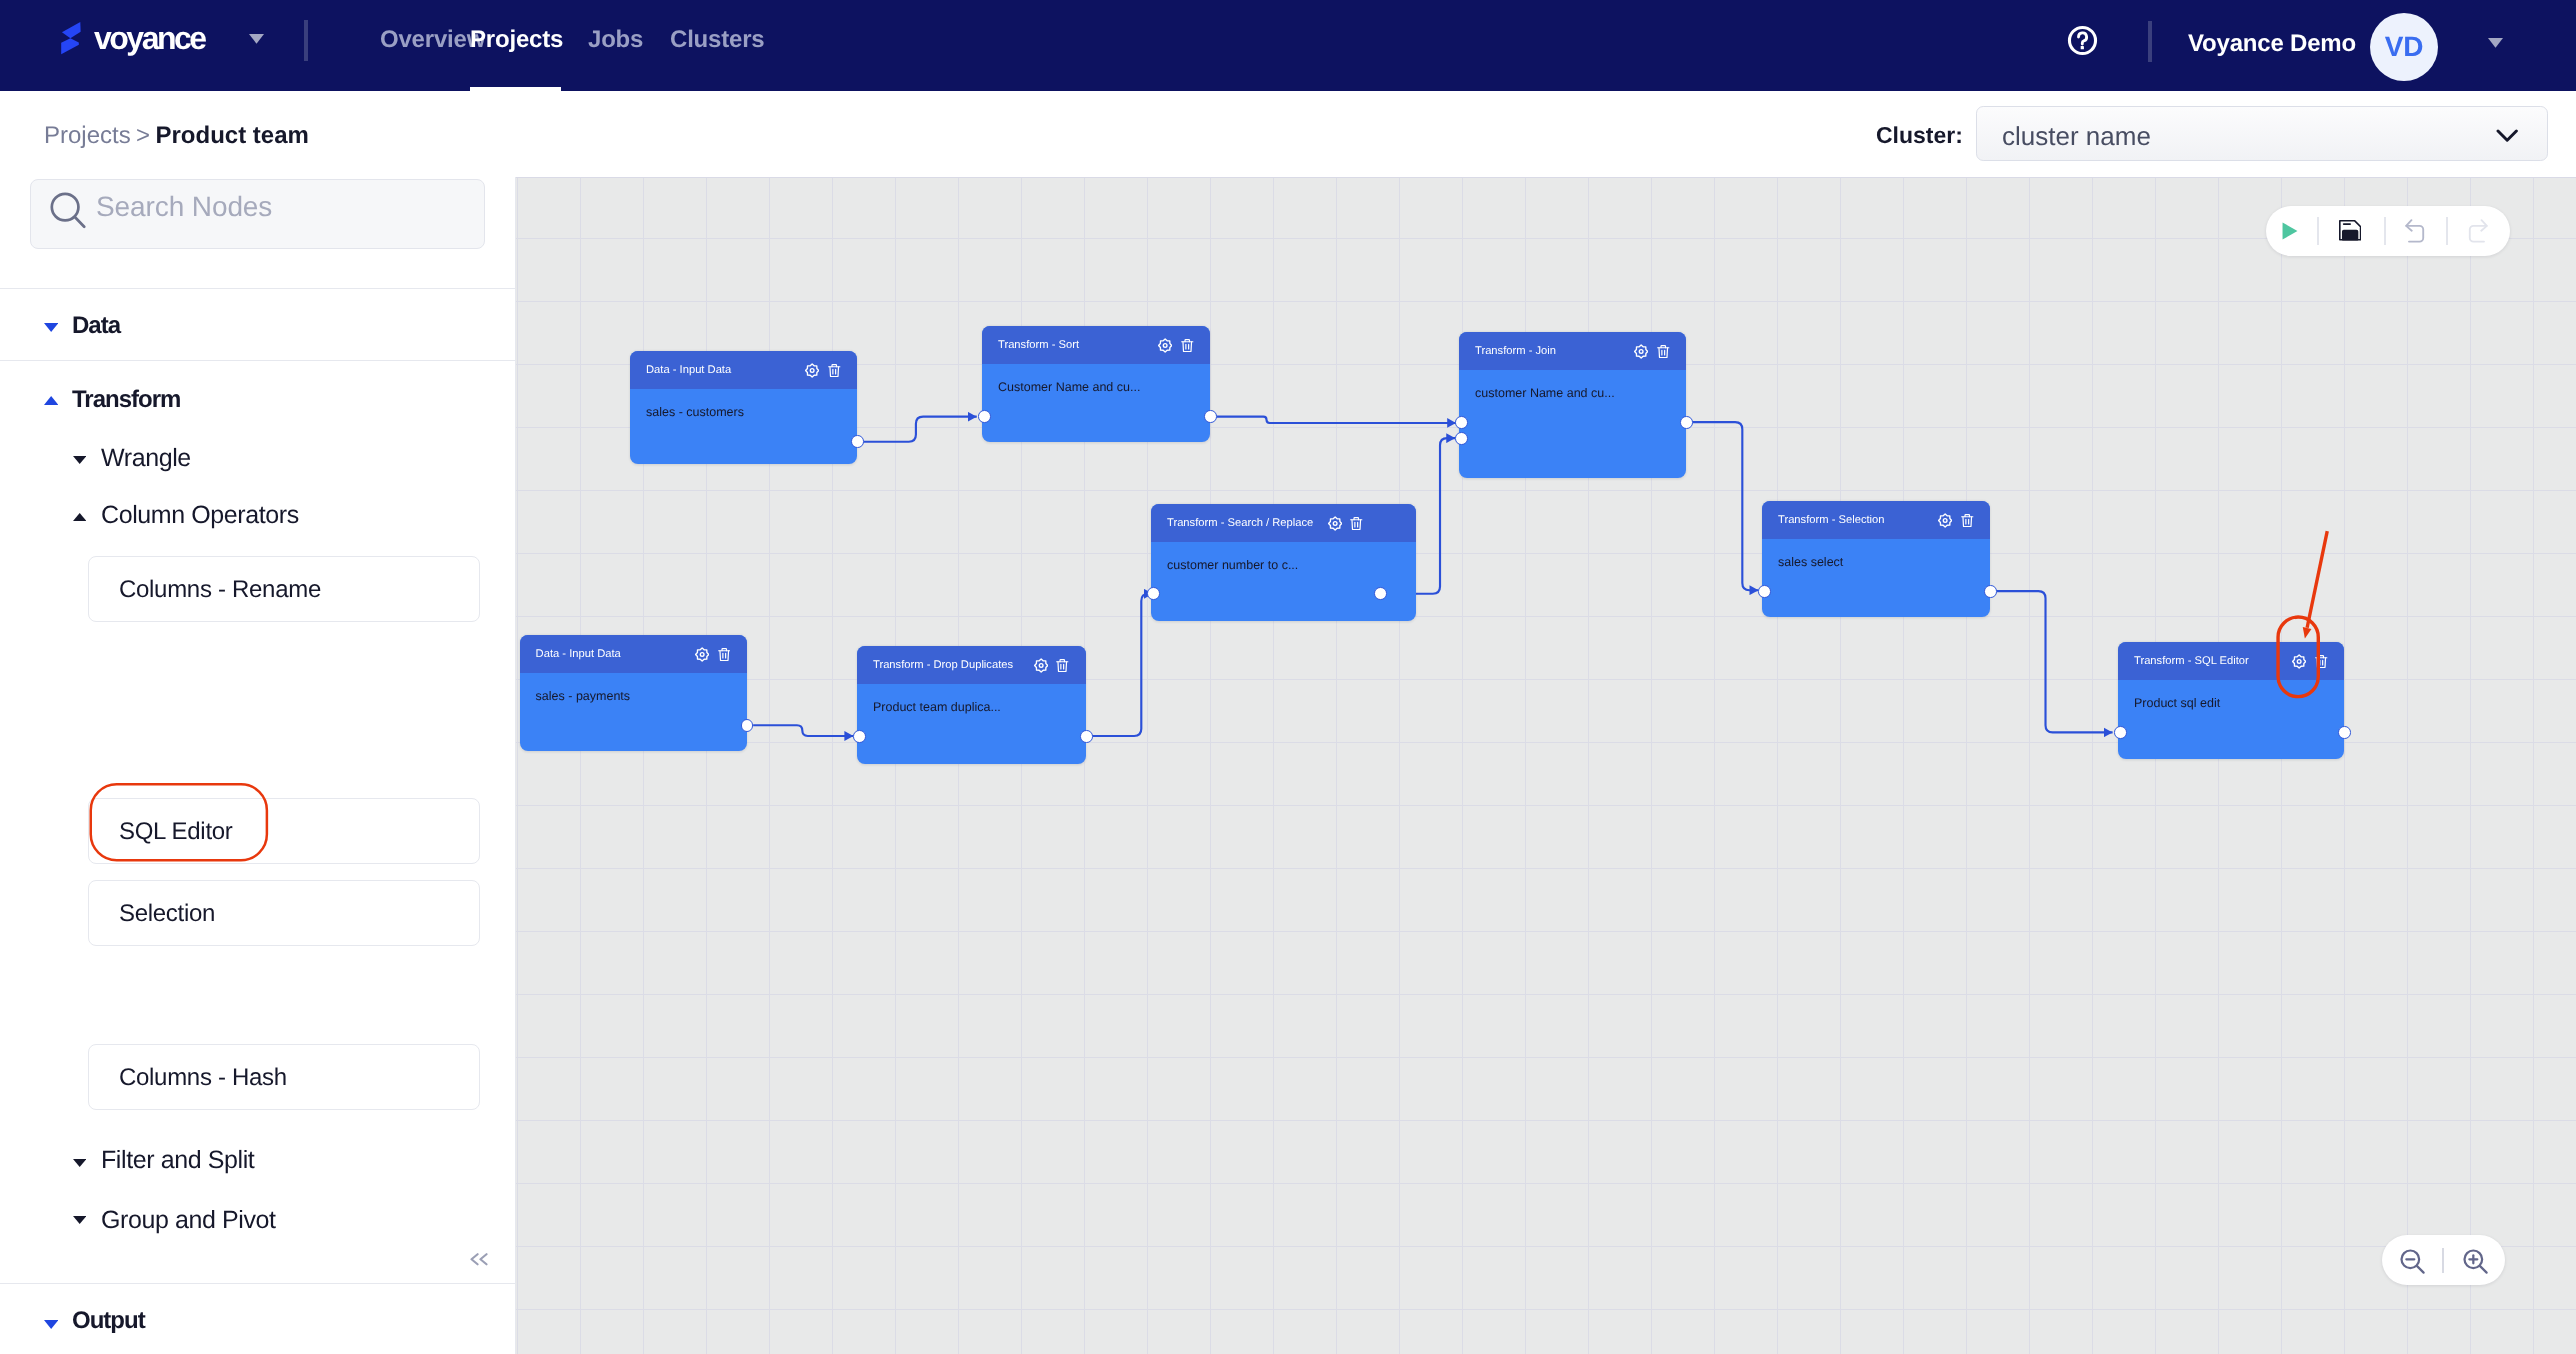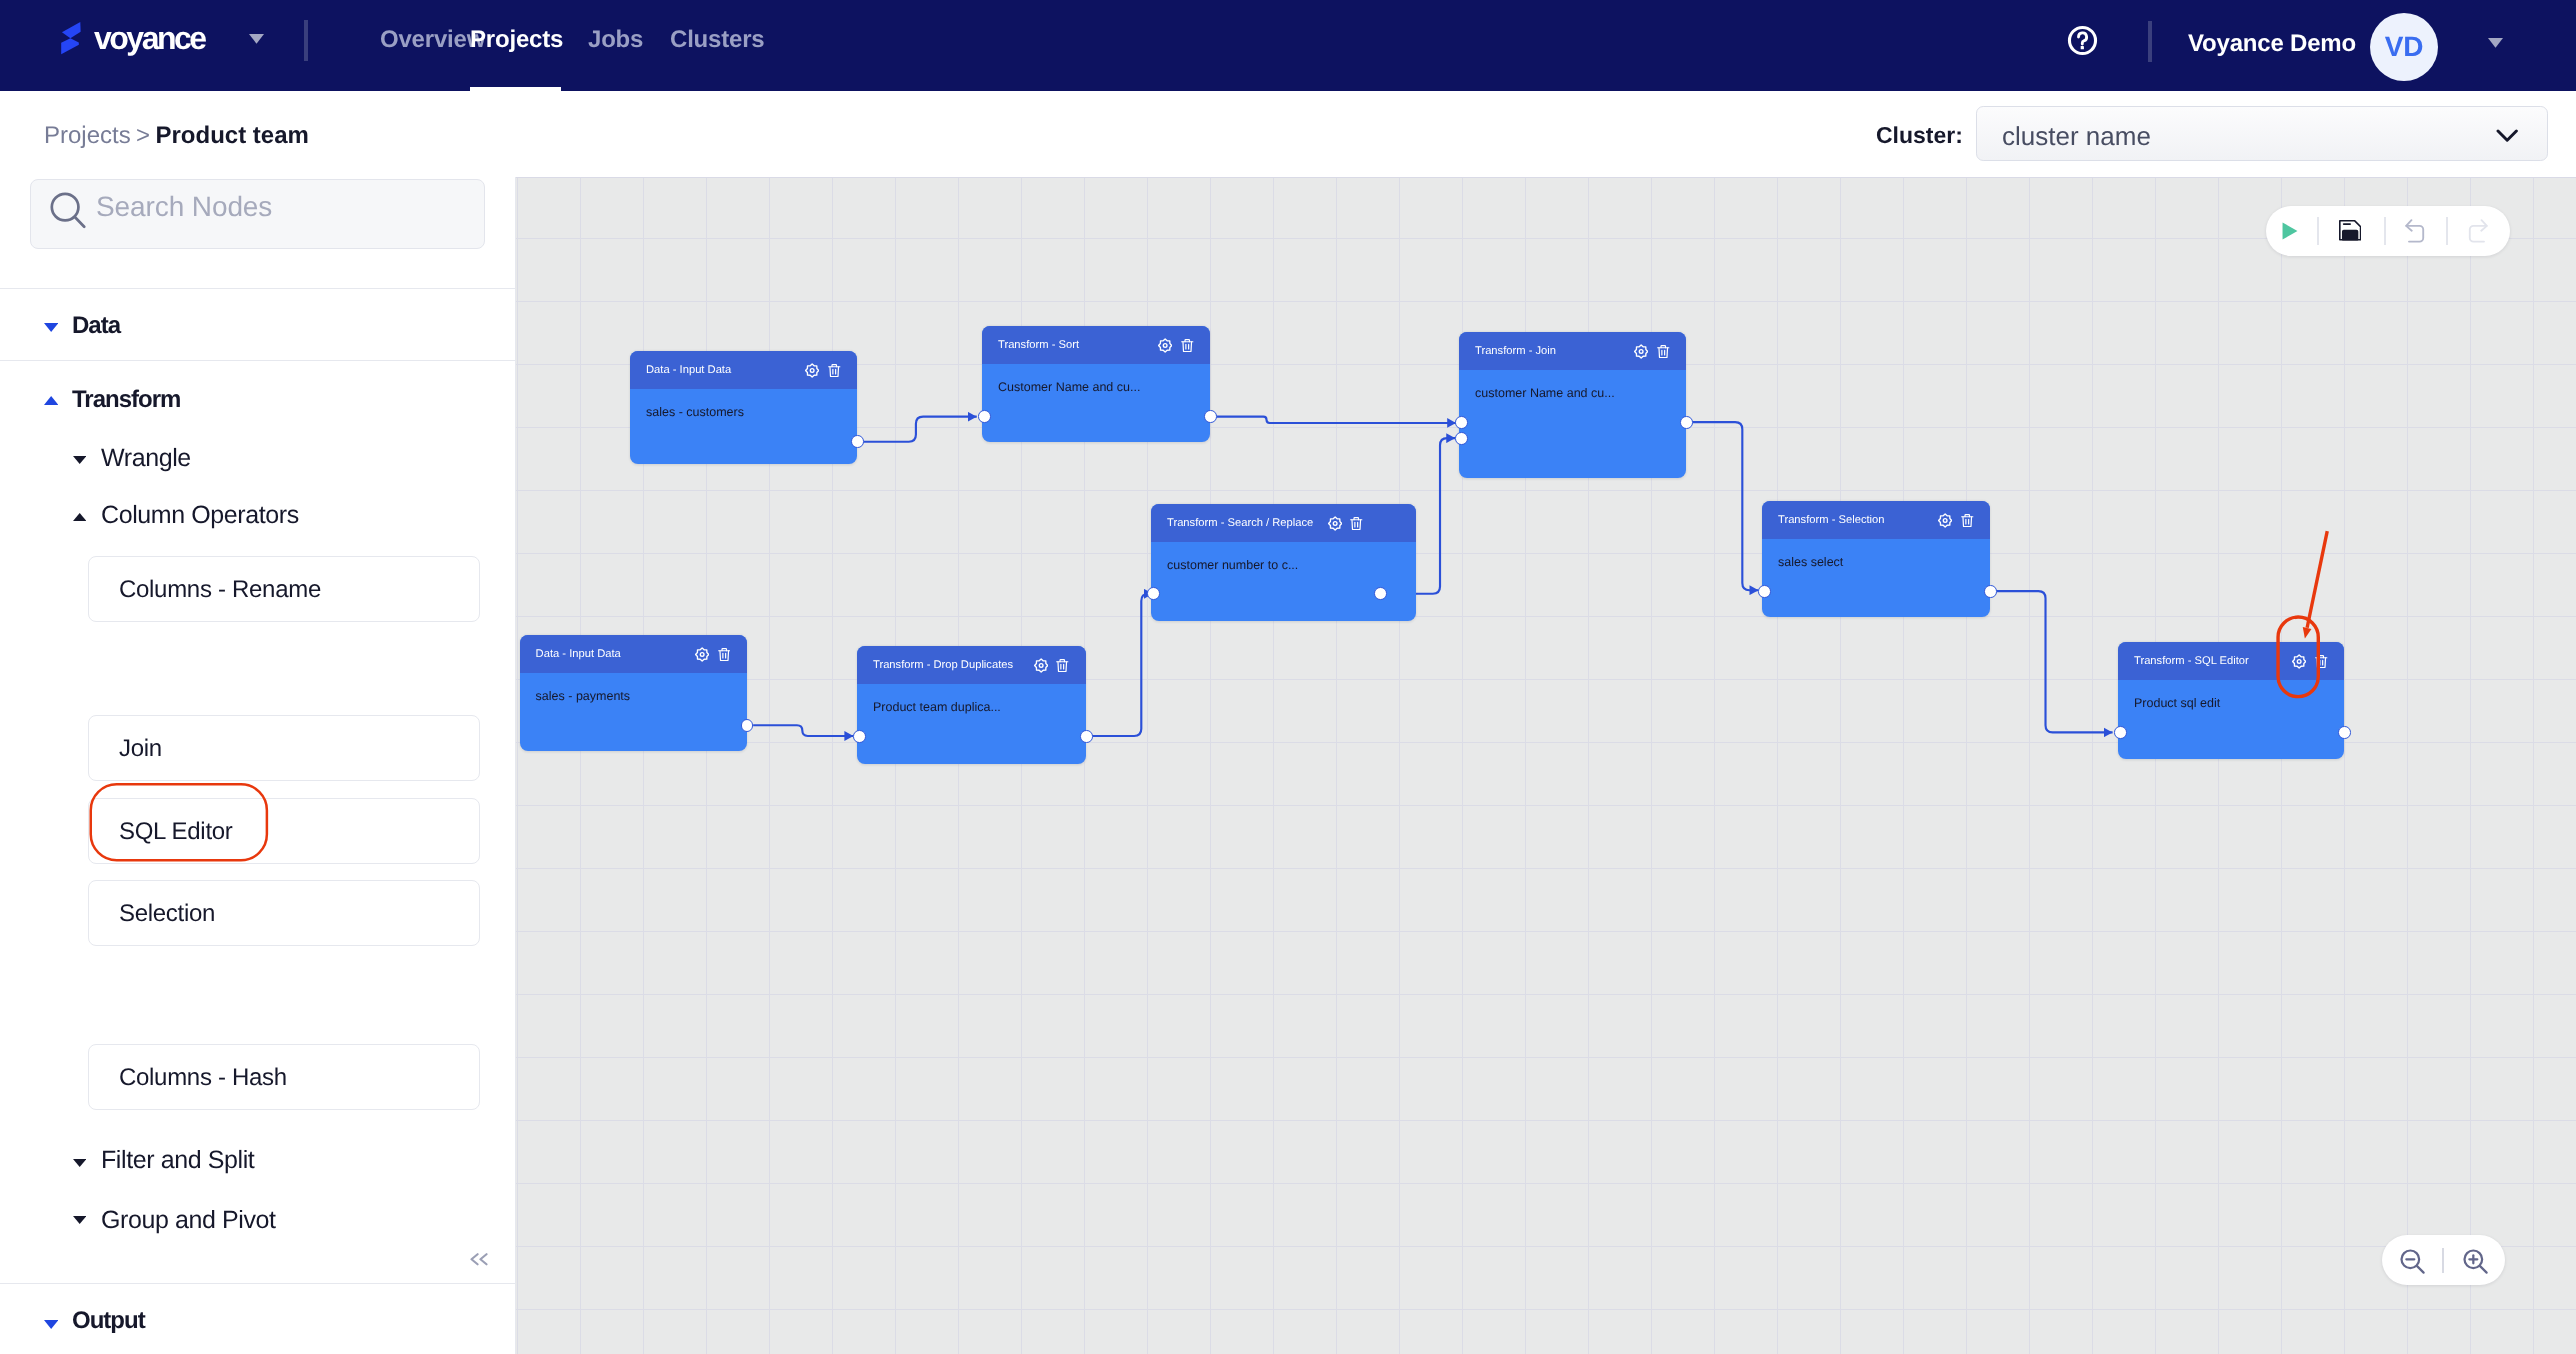--- a/index.html
+++ b/index.html
@@ -180,23 +180,20 @@
     <span class="subgrp-caret" style="left:73px;top:332px;">
       <svg width="13.4" height="8" viewBox="0 0 15 9">
           <path d="M0 9 L15 9 L7.5 0 Z" fill="#16182b"></path>
         </svg>
     </span>
     <span class="subgrp" style="left:101px;top:324px;">Column Operators</span>
 
     <div class="nodebtn" style="top:379px;">
         <span>Columns - Rename</span>
       </div>
-    <div class="nodebtn" style="top:538px;">
-        <span>Join</span>
-      </div>
     <div class="nodebtn" style="top:621px;">
         <span>SQL Editor</span>
       </div>
     <div class="nodebtn" style="top:703px;">
         <span>Selection</span>
       </div>
     <div class="nodebtn" style="top:867px;">
         <span>Columns - Hash</span>
       </div>
 

